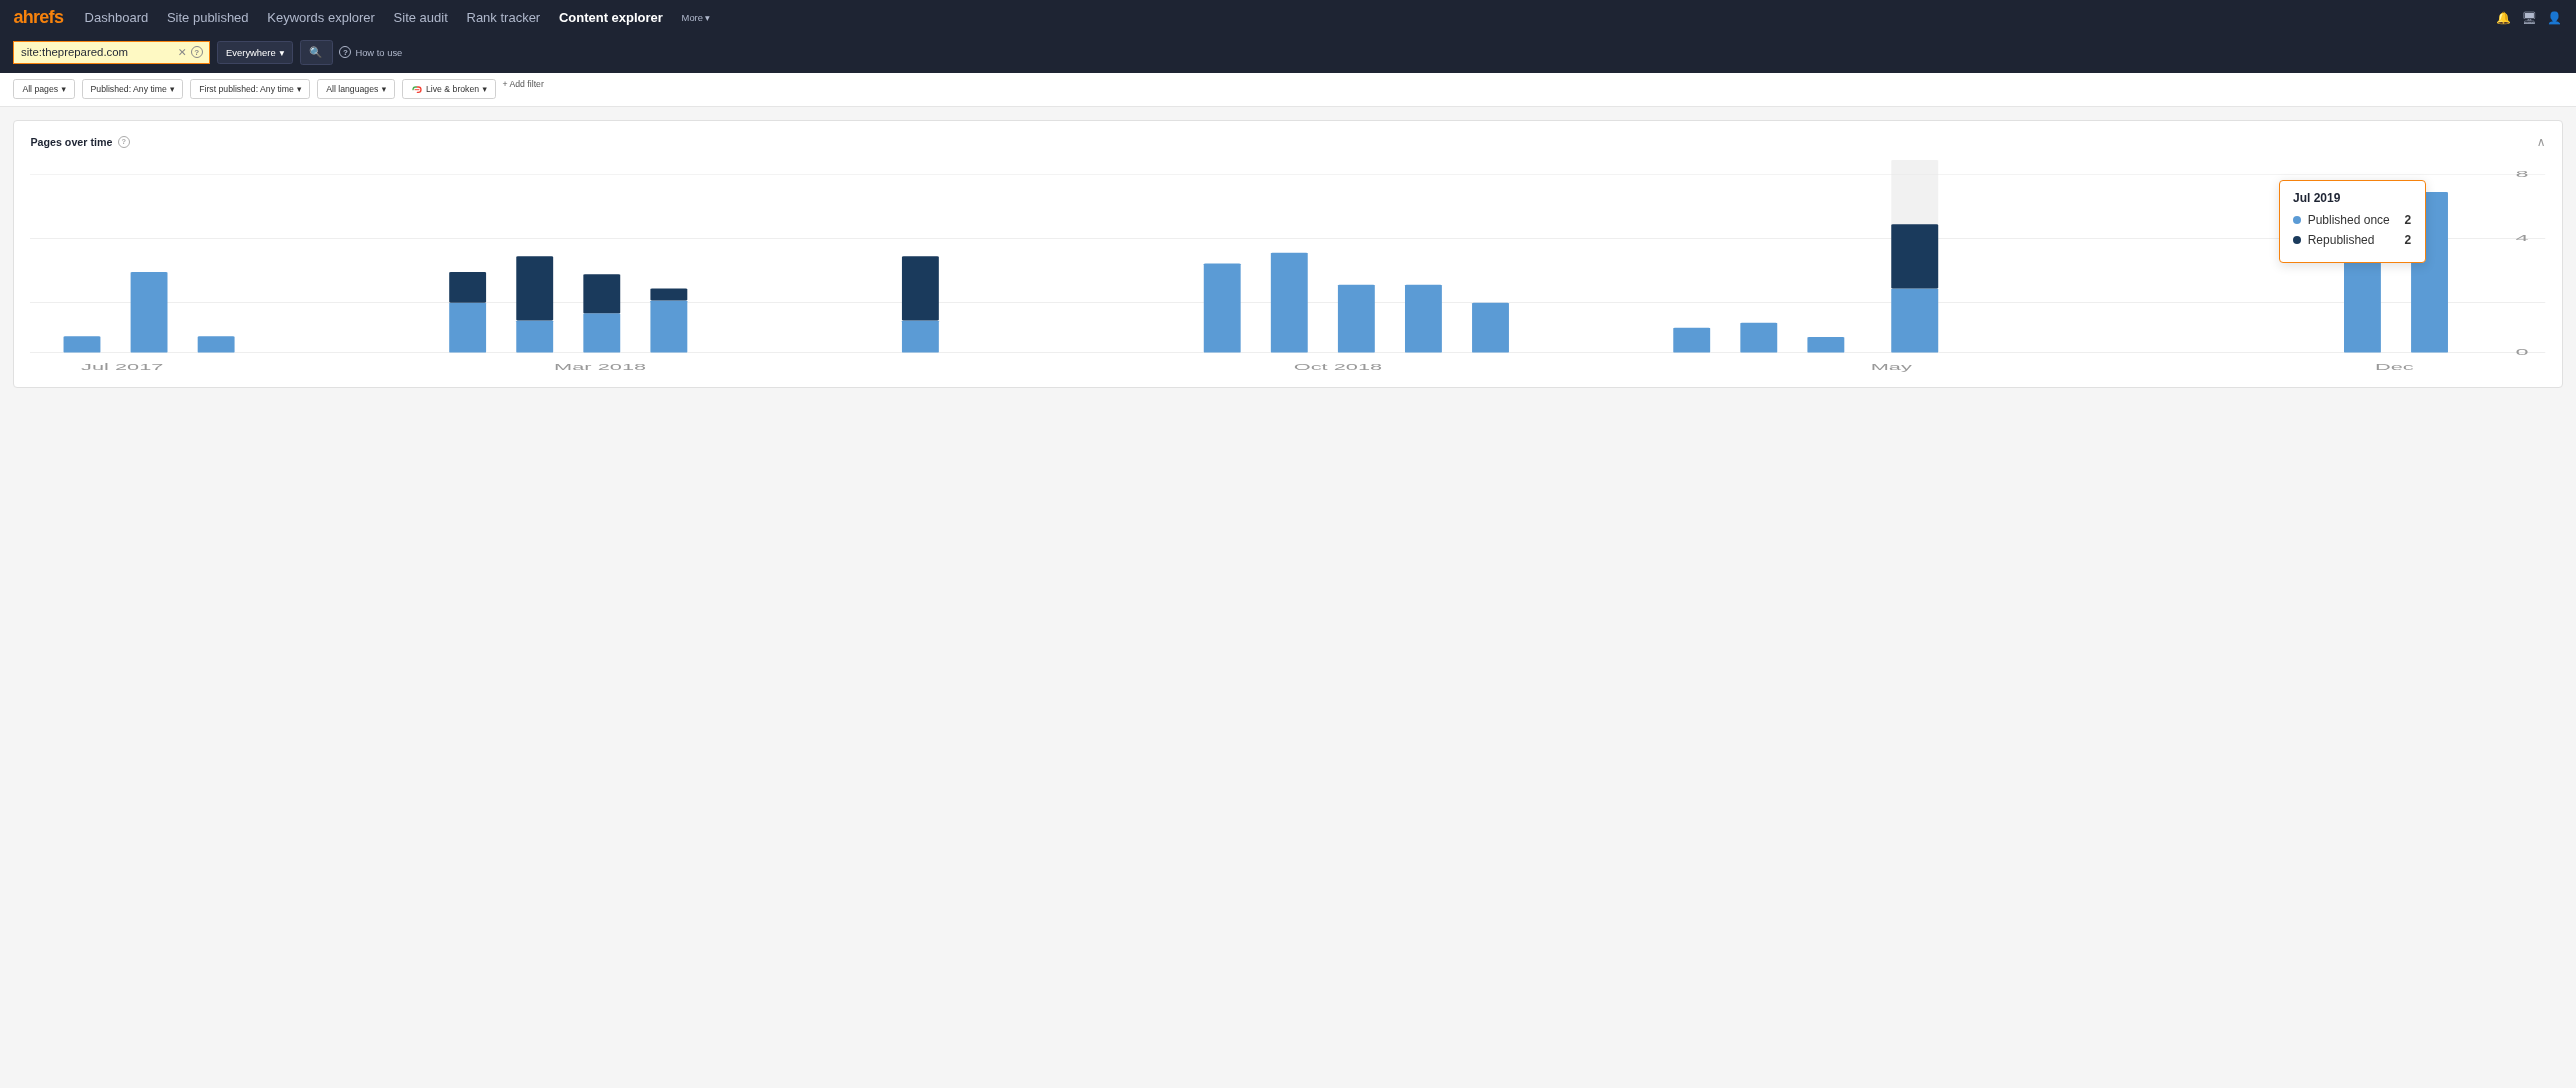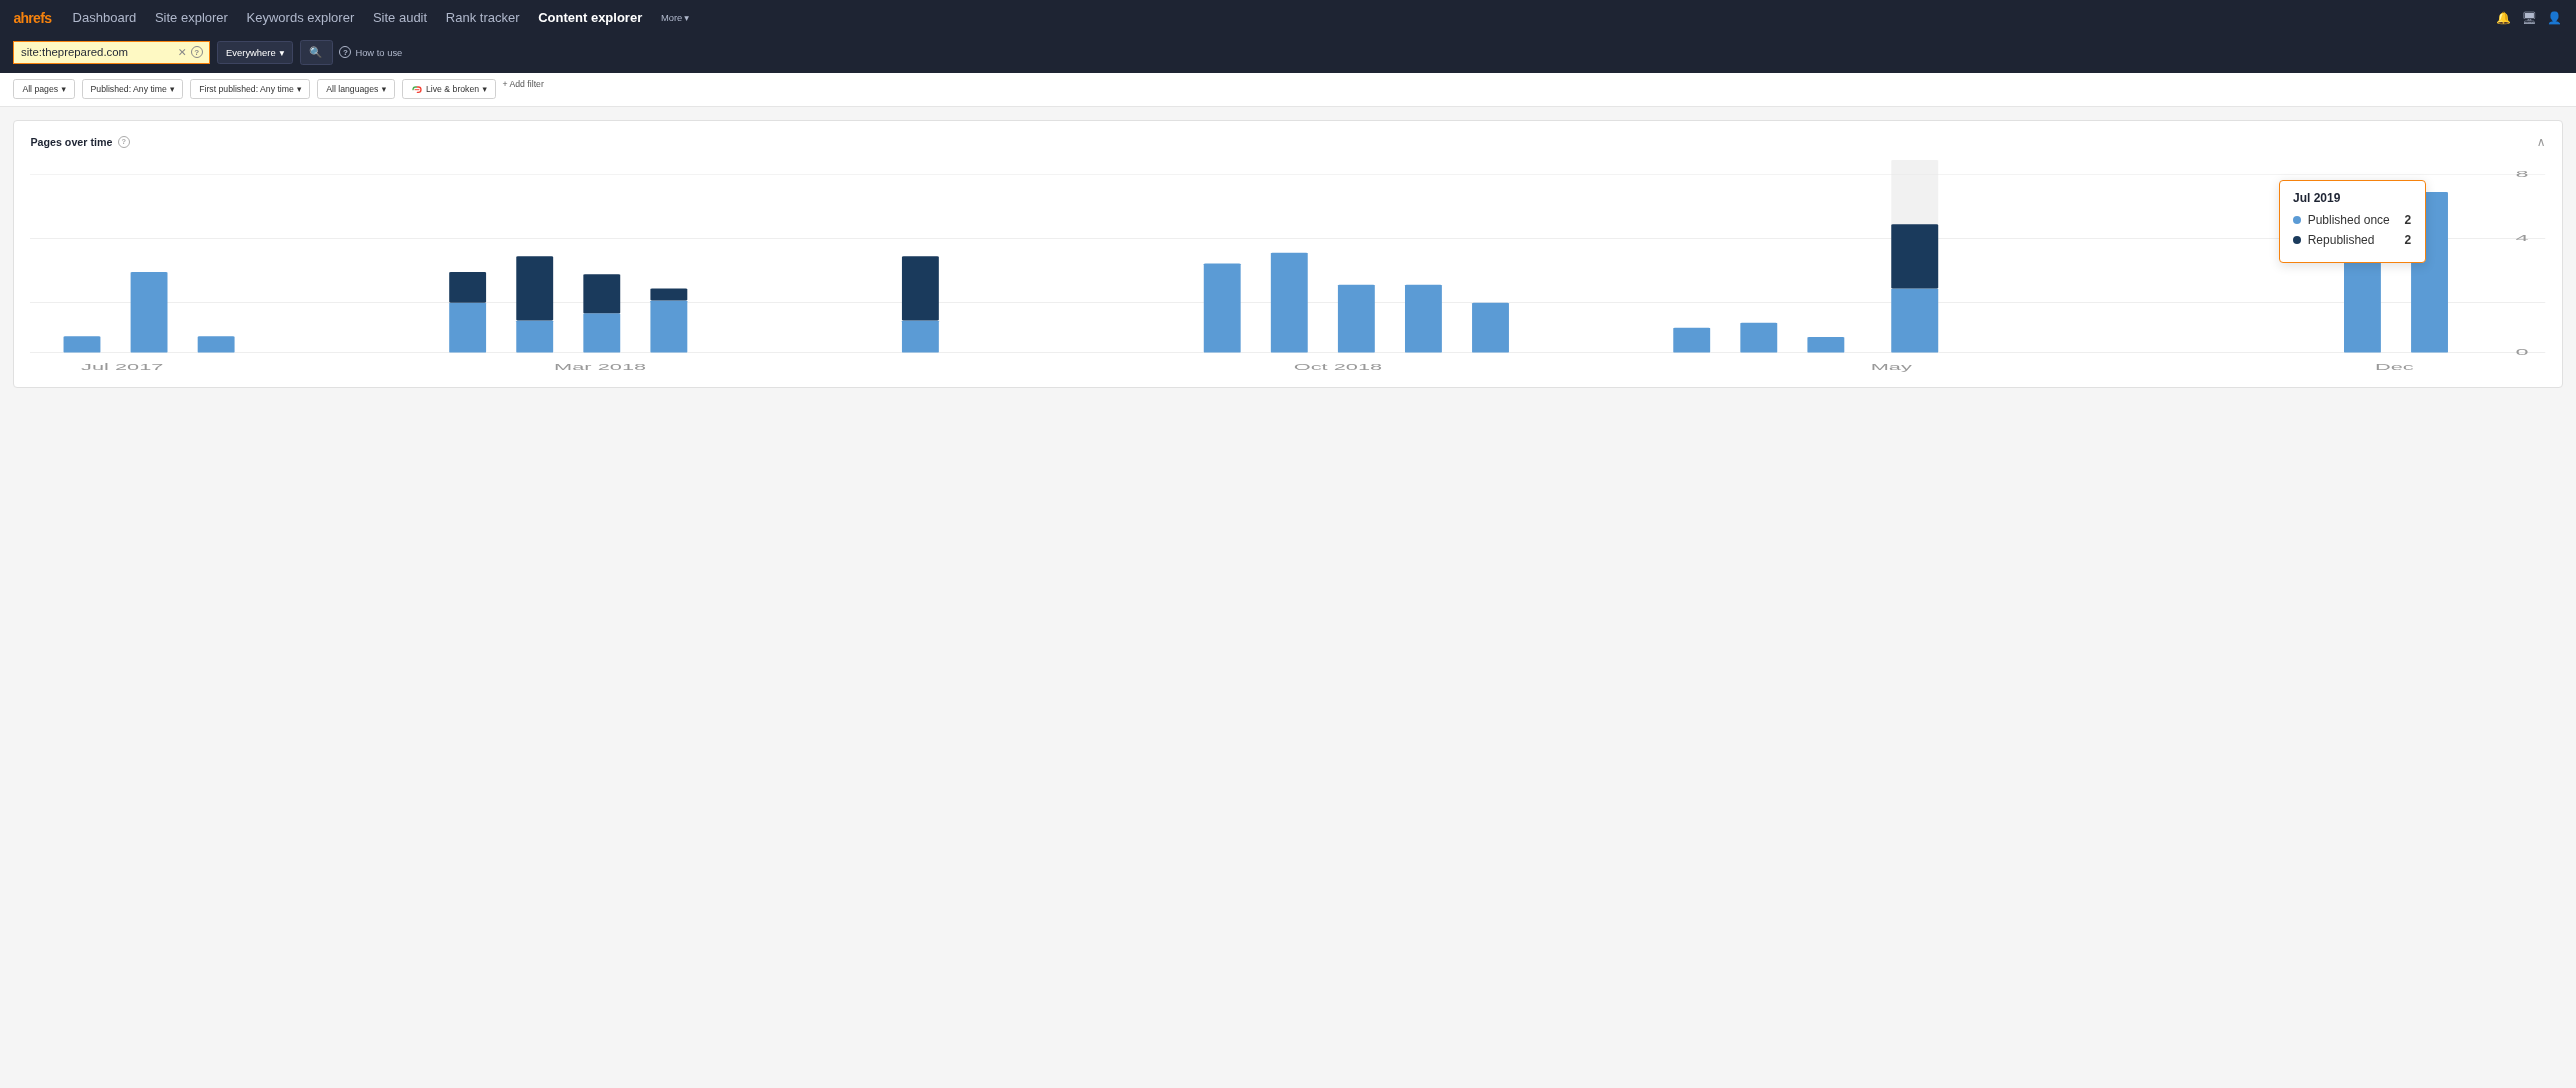--- a/index.html
+++ b/index.html
@@ -13,21 +13,21 @@
       padding: 0 13.4px;
       height: 35px;
       gap: 2.7px;
     }
     .navbar-brand {
       display: flex;
       align-items: center;
       margin-right: 10.7px;
     }
     .ahrefs-logo {
-      font-size: 14px;
+      font-size: 18px;
       font-weight: 900;
       color: #fff;
       letter-spacing: -0.7px;
       text-align: right;
     }
     .ahrefs-logo span { color: #f6820d; }
     .nav-link {
       color: #b0b8cc;
       font-size: 13px;
       padding: 4px 8px;
@@ -247,21 +247,21 @@
 </head>
 <body>
 
 <nav class="navbar">
   <div class="navbar-brand">
     <div class="ahrefs-logo">
       <span>a</span><span>hrefs</span>
     </div>
   </div>
   <a class="nav-link">Dashboard</a>
-  <a class="nav-link">Site explorer</a>
+  <a class="nav-link">Site published</a>
   <a class="nav-link">Keywords explorer</a>
   <a class="nav-link">Site audit</a>
   <a class="nav-link">Rank tracker</a>
   <a class="nav-link active">Content explorer</a>
   <div class="nav-more">
     <span>More</span>
     <span>▾</span>
   </div>
   <div class="nav-right">
     <span class="nav-icon-btn">🔔</span>

